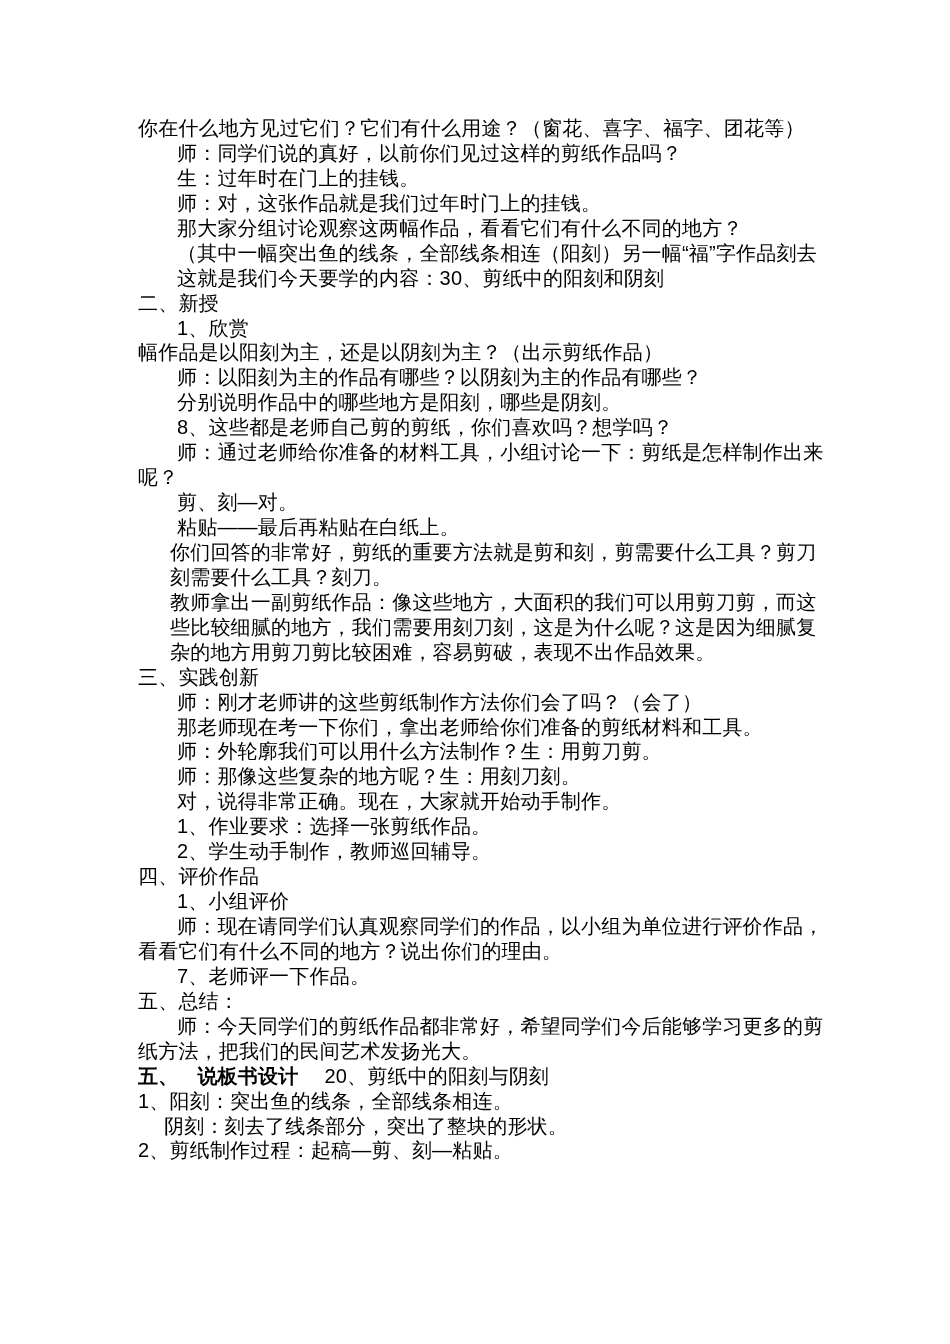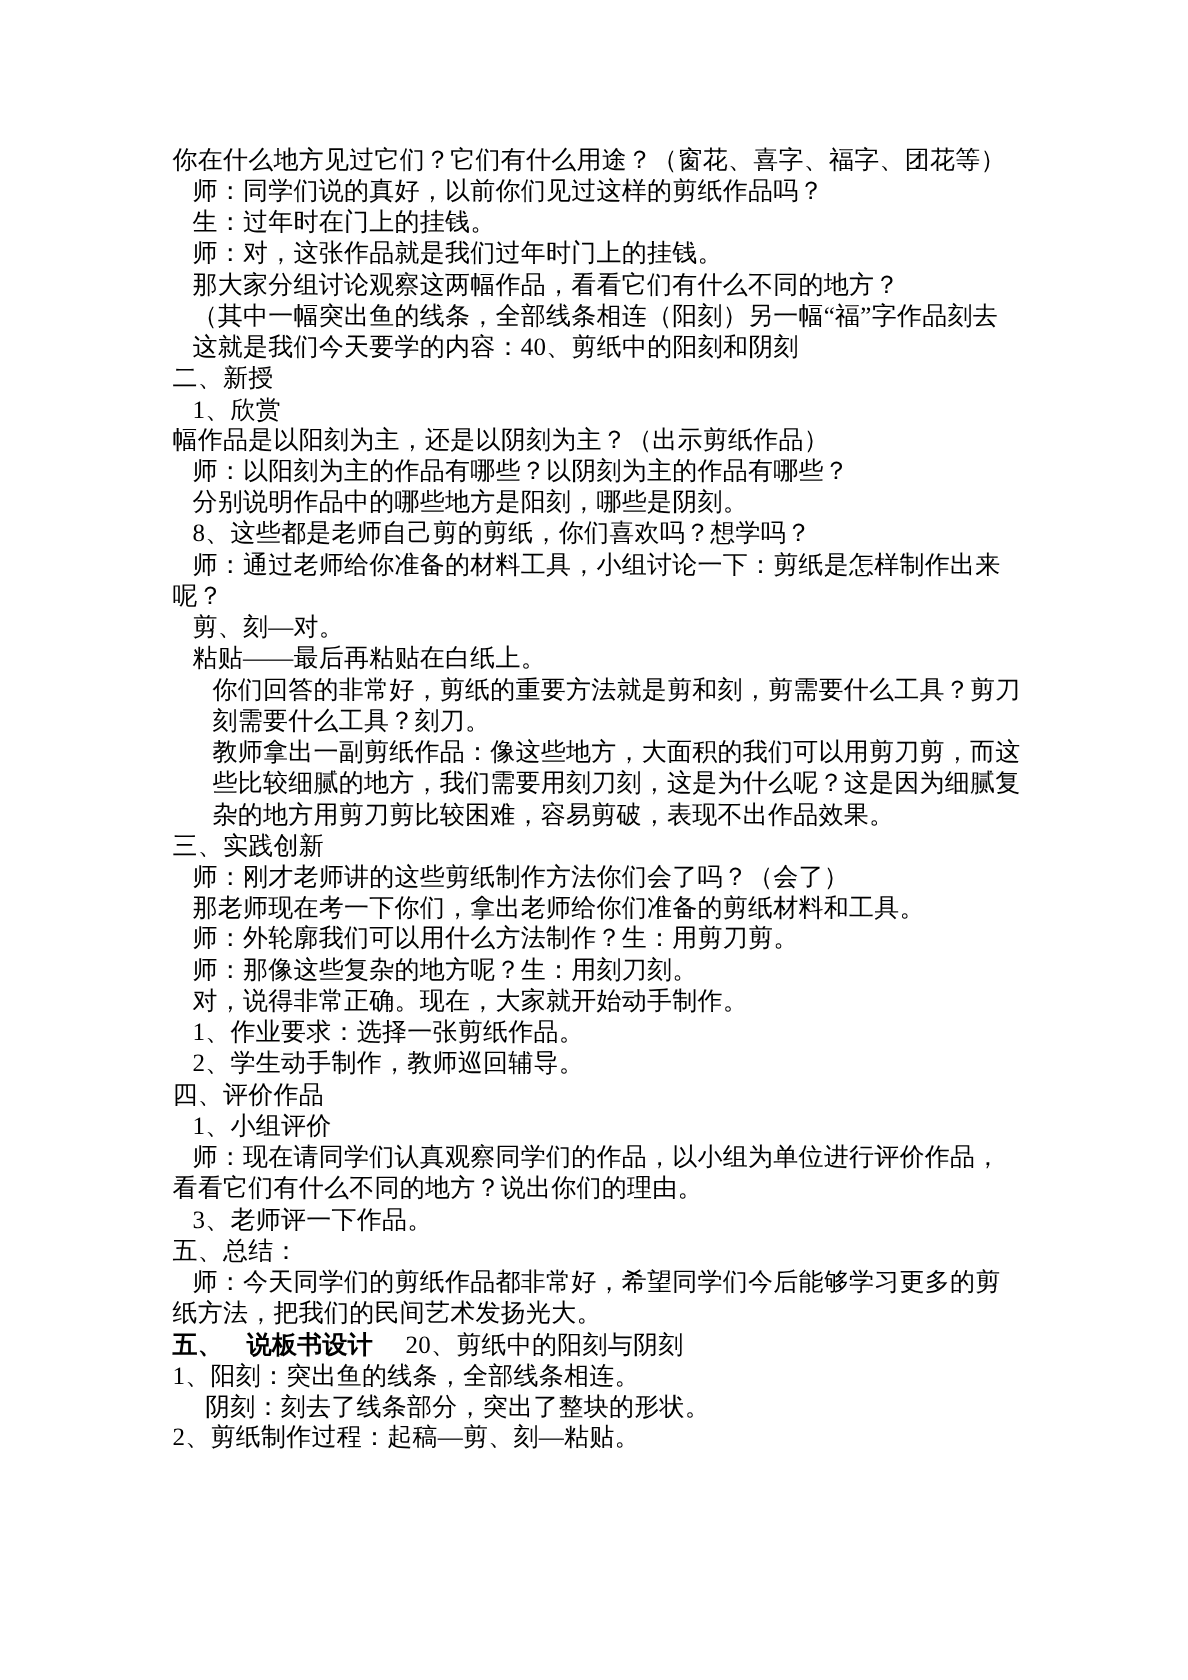--- a/index.html
+++ b/index.html
@@ -6,52 +6,52 @@
     margin: 0;
     padding: 0;
     background: #ffffff;
   }
   .page {
     position: relative;
     width: 950px;
     height: 1344px;
     background: #ffffff;
     color: #000000;
-    font-family: Liberation Serif, serif;
+    font-family: Liberation Sans, sans-serif;
     box-sizing: border-box;
     padding: 116px 100px 0 138px;
     overflow: hidden;
   }
   .line {
     font-size: 20px;
     line-height: 24.93px;
     white-space: nowrap;
     letter-spacing: 0.2px;
   }
   
-  .i2 { margin-left: 16px; }
+  .i2 { margin-left: 39px; }
   
   .iblock { margin-left: 32px; }
   
   .ihang { margin-left: 26px; }
   .bold { font-weight: bold; }
   .gap1 { margin-left: 19px; }
   .gap2 { margin-left: 26px; }
 </style>
 </head>
 <body>
 
 <div class="page">
   <div class="line">你在什么地方见过它们？它们有什么用途？（窗花、喜字、福字、团花等）</div>
   <div class="line i2">师：同学们说的真好，以前你们见过这样的剪纸作品吗？</div>
   <div class="line i2">生：过年时在门上的挂钱。</div>
   <div class="line i2">师：对，这张作品就是我们过年时门上的挂钱。</div>
   <div class="line i2">那大家分组讨论观察这两幅作品，看看它们有什么不同的地方？</div>
   <div class="line i2">（其中一幅突出鱼的线条，全部线条相连（阳刻）另一幅“福”字作品刻去</div>
-  <div class="line i2">这就是我们今天要学的内容：40、剪纸中的阳刻和阴刻</div>
+  <div class="line i2">这就是我们今天要学的内容：30、剪纸中的阳刻和阴刻</div>
   <div class="line">二、新授</div>
   <div class="line i2">1、欣赏</div>
   <div class="line">幅作品是以阳刻为主，还是以阴刻为主？（出示剪纸作品）</div>
   <div class="line i2">师：以阳刻为主的作品有哪些？以阴刻为主的作品有哪些？</div>
   <div class="line i2">分别说明作品中的哪些地方是阳刻，哪些是阴刻。</div>
   <div class="line i2">8、这些都是老师自己剪的剪纸，你们喜欢吗？想学吗？</div>
   <div class="line i2">师：通过老师给你准备的材料工具，小组讨论一下：剪纸是怎样制作出来</div>
   <div class="line">呢？</div>
   <div class="line i2">剪、刻—对。</div>
   <div class="line i2">粘贴——最后再粘贴在白纸上。</div>
@@ -65,21 +65,21 @@
   <div class="line i2">那老师现在考一下你们，拿出老师给你们准备的剪纸材料和工具。</div>
   <div class="line i2">师：外轮廓我们可以用什么方法制作？生：用剪刀剪。</div>
   <div class="line i2">师：那像这些复杂的地方呢？生：用刻刀刻。</div>
   <div class="line i2">对，说得非常正确。现在，大家就开始动手制作。</div>
   <div class="line i2">1、作业要求：选择一张剪纸作品。</div>
   <div class="line i2">2、学生动手制作，教师巡回辅导。</div>
   <div class="line">四、评价作品</div>
   <div class="line i2">1、小组评价</div>
   <div class="line i2">师：现在请同学们认真观察同学们的作品，以小组为单位进行评价作品，</div>
   <div class="line">看看它们有什么不同的地方？说出你们的理由。</div>
-  <div class="line i2">3、老师评一下作品。</div>
+  <div class="line i2">7、老师评一下作品。</div>
   <div class="line">五、总结：</div>
   <div class="line i2">师：今天同学们的剪纸作品都非常好，希望同学们今后能够学习更多的剪</div>
   <div class="line">纸方法，把我们的民间艺术发扬光大。</div>
 
   <div class="line">
     <span class="bold">五、</span><span class="bold gap1">说板书设计</span><span class="gap2">20、剪纸中的阳刻与阴刻</span>
   </div>
 
   <div class="line">1、阳刻：突出鱼的线条，全部线条相连。</div>
   <div class="line ihang">阴刻：刻去了线条部分，突出了整块的形状。</div>

